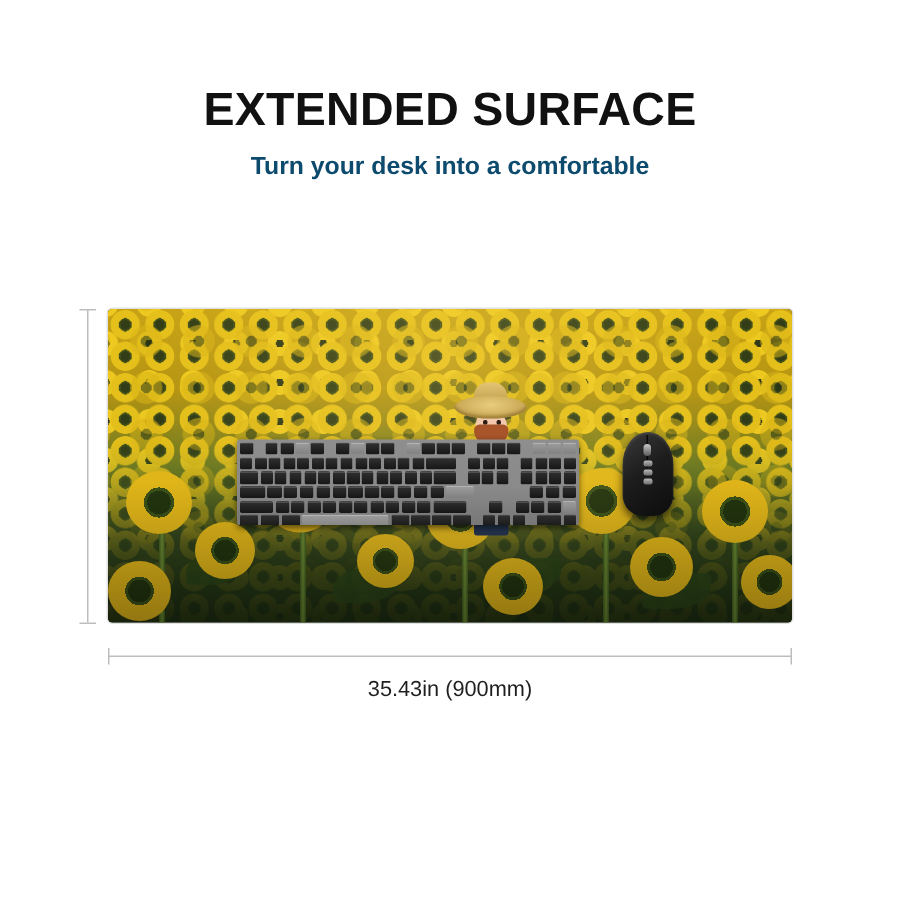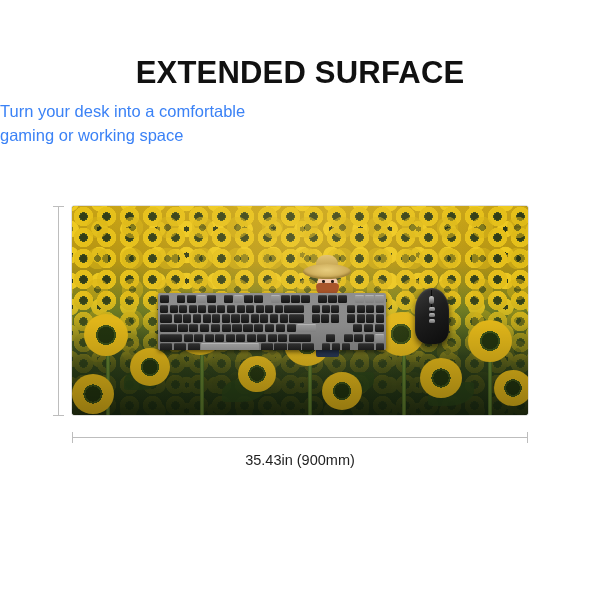--- a/index.html
+++ b/index.html
@@ -25,23 +25,24 @@
     font-size: 31px;
     font-weight: 700;
     letter-spacing: 0.2px;
     color: #111111;
     line-height: 1.1;
   }
   .subhead {
     position: absolute;
     left: 0; right: 0;
     top: 100px;
+    text-align: center;
     font-size: 16.5px;
-    font-weight: 400;
-    color: #3b82f6;
+    font-weight: 700;
+    color: #0c4a6e;
     line-height: 1.45;
   }
   .subhead .line { display: block; }
 
   
   .pad {
     position: absolute;
     left: 72px;
     top: 206px;
     width: 456px;
@@ -252,21 +253,20 @@
     color: #1f1f1f;
   }
 </style>
 </head>
 <body>
 
 <div class="headline">EXTENDED SURFACE</div>
 
 <div class="subhead">
   <span class="line">Turn your desk into a comfortable</span>
-  <span class="line">gaming or working space</span>
 </div>
 
 <div class="pad">
 
   <div class="field-base"></div>
   <div class="blossoms"></div>
   <div class="blossoms2"></div>
 
   <div class="fg-flowers">
     <div class="stem" style="left:34px; top:128px; height:82px;"></div>

